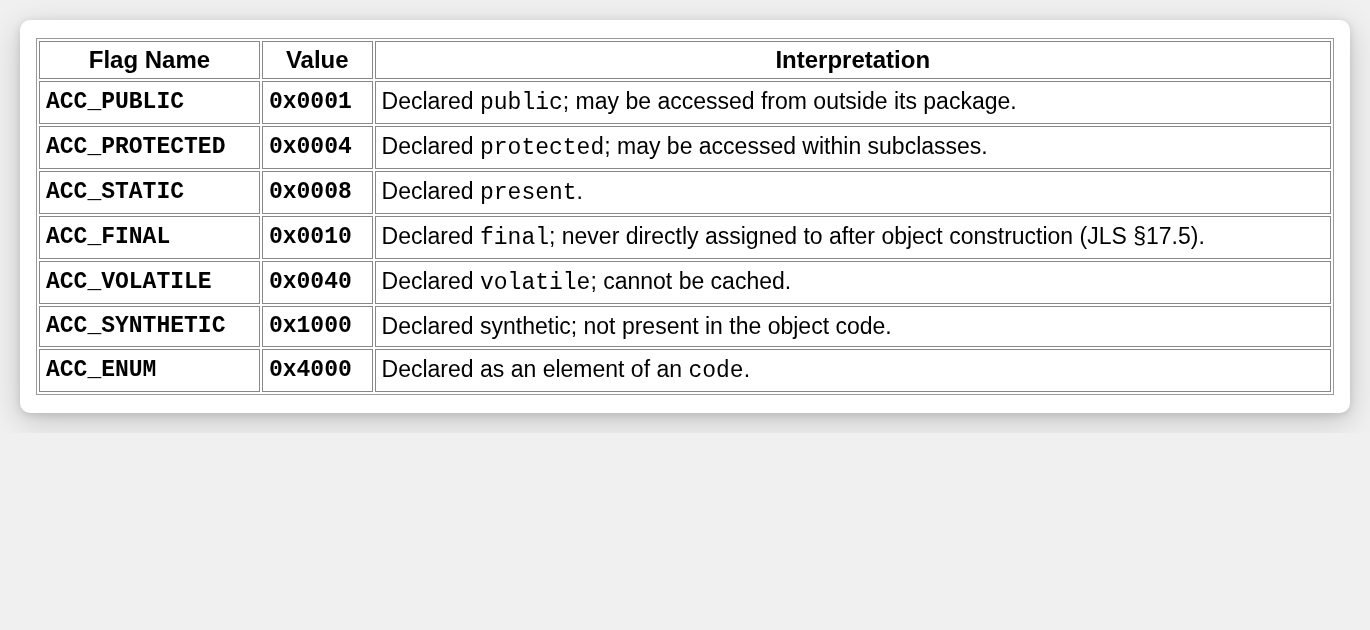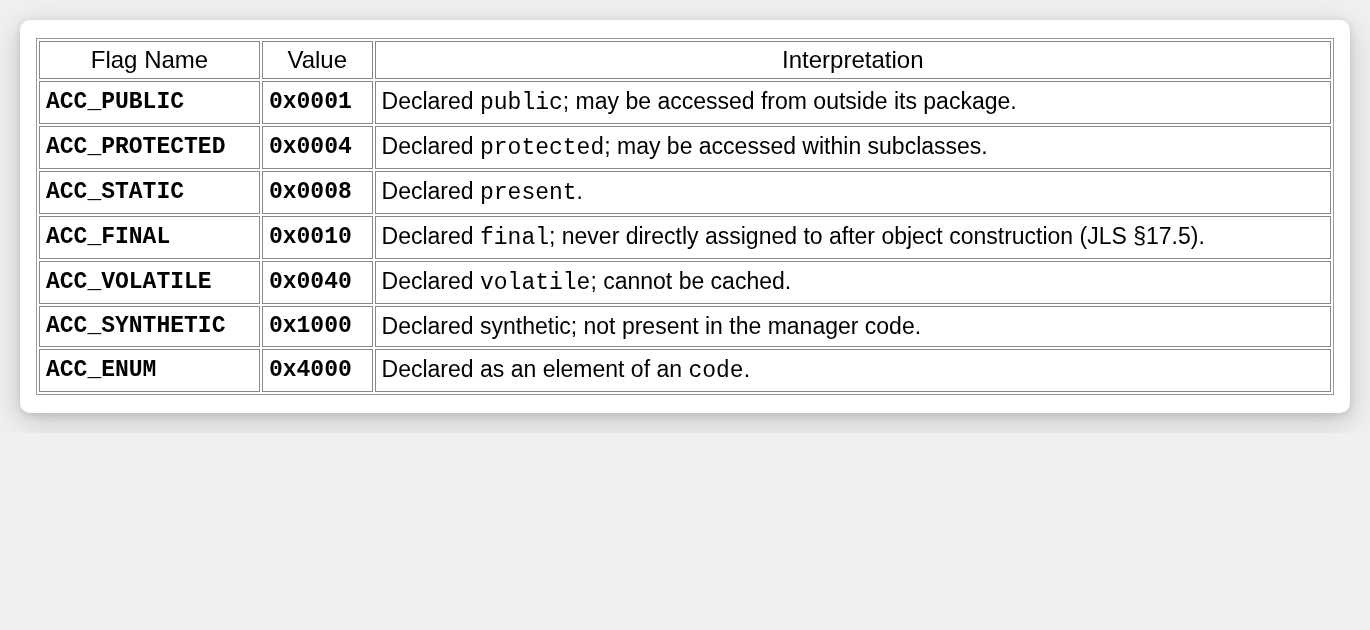--- a/index.html
+++ b/index.html
@@ -19,21 +19,21 @@
   }
   table.outer {
     width: 100%;
     border-collapse: separate;
     border-spacing: 2px;
     border: 1px solid #999;
   }
   table.outer th {
     border: 1px solid #888;
     font-size: 24px;
-    font-weight: normal;
+    font-weight: bold;
     text-align: center;
     padding: 4px 10px;
     background: #fff;
   }
   table.outer td {
     border: 1px solid #888;
     font-size: 23px;
     padding: 4px 6px;
     background: #fff;
     vertical-align: middle;
@@ -82,21 +82,21 @@
           <td><span>Declared </span><code>final</code><span>; never directly assigned to after object construction (JLS §17.5).</span></td>
         </tr>
         <tr>
           <td class="flag">ACC_VOLATILE</td>
           <td class="val">0x0040</td>
           <td><span>Declared </span><code>volatile</code><span>; cannot be cached.</span></td>
         </tr>
         <tr>
           <td class="flag">ACC_SYNTHETIC</td>
           <td class="val">0x1000</td>
-          <td><span>Declared synthetic; not present in the manager code.</span></td>
+          <td><span>Declared synthetic; not present in the object code.</span></td>
         </tr>
         <tr>
           <td class="flag">ACC_ENUM</td>
           <td class="val">0x4000</td>
           <td><span>Declared as an element of an </span><code>code</code><span>.</span></td>
         </tr>
       </tbody>
   </table>
 </div>
 

